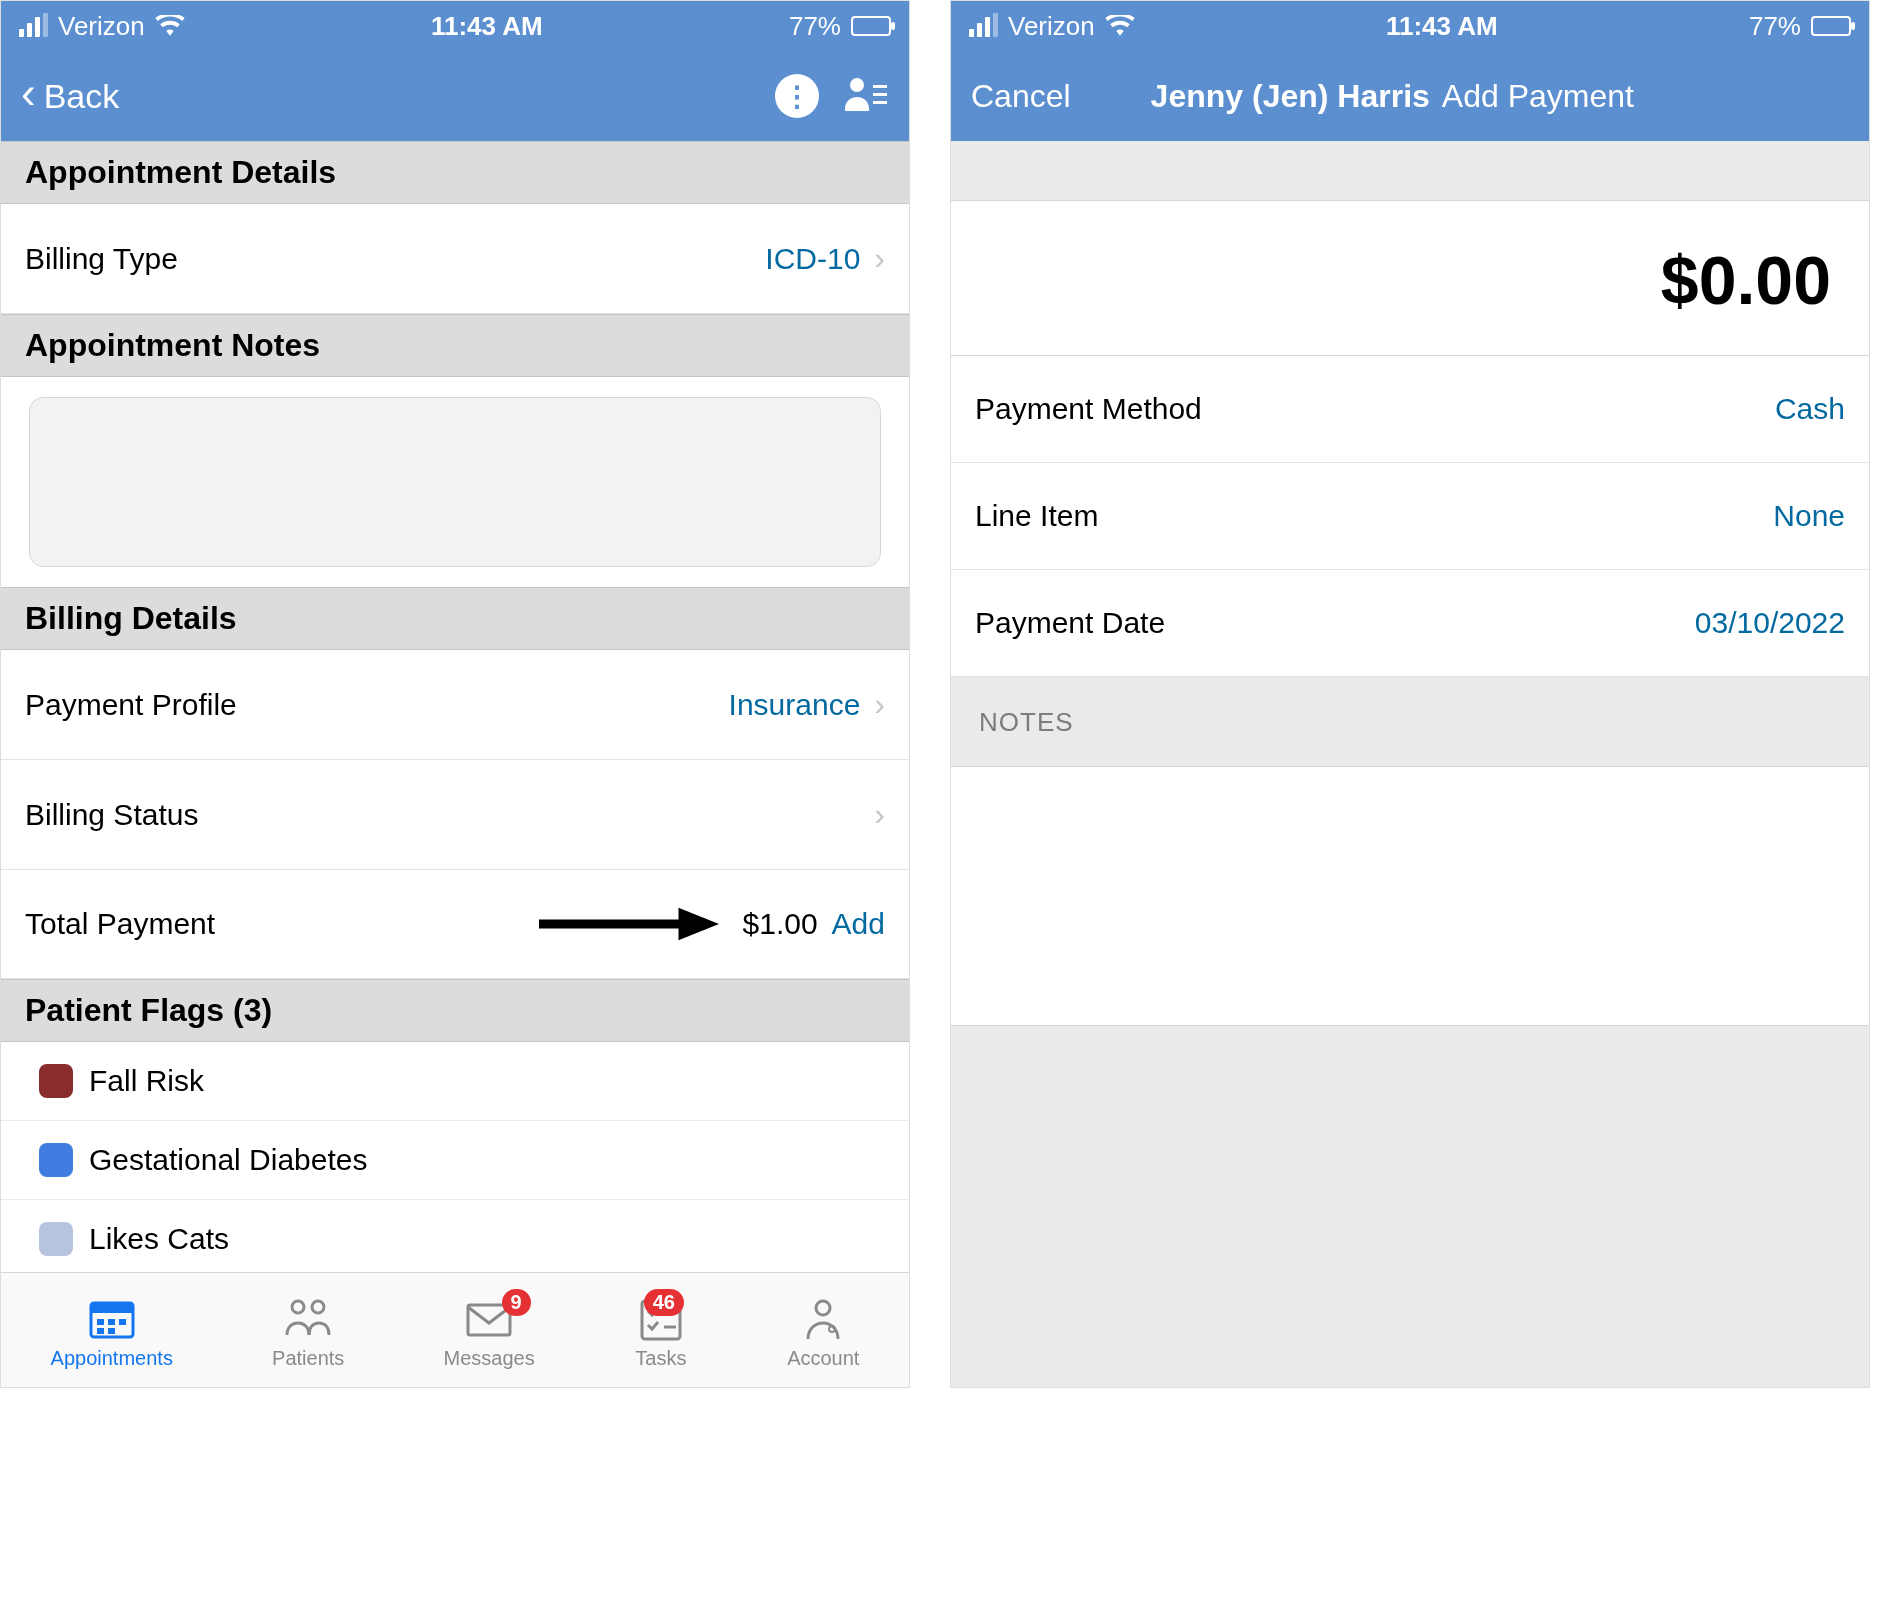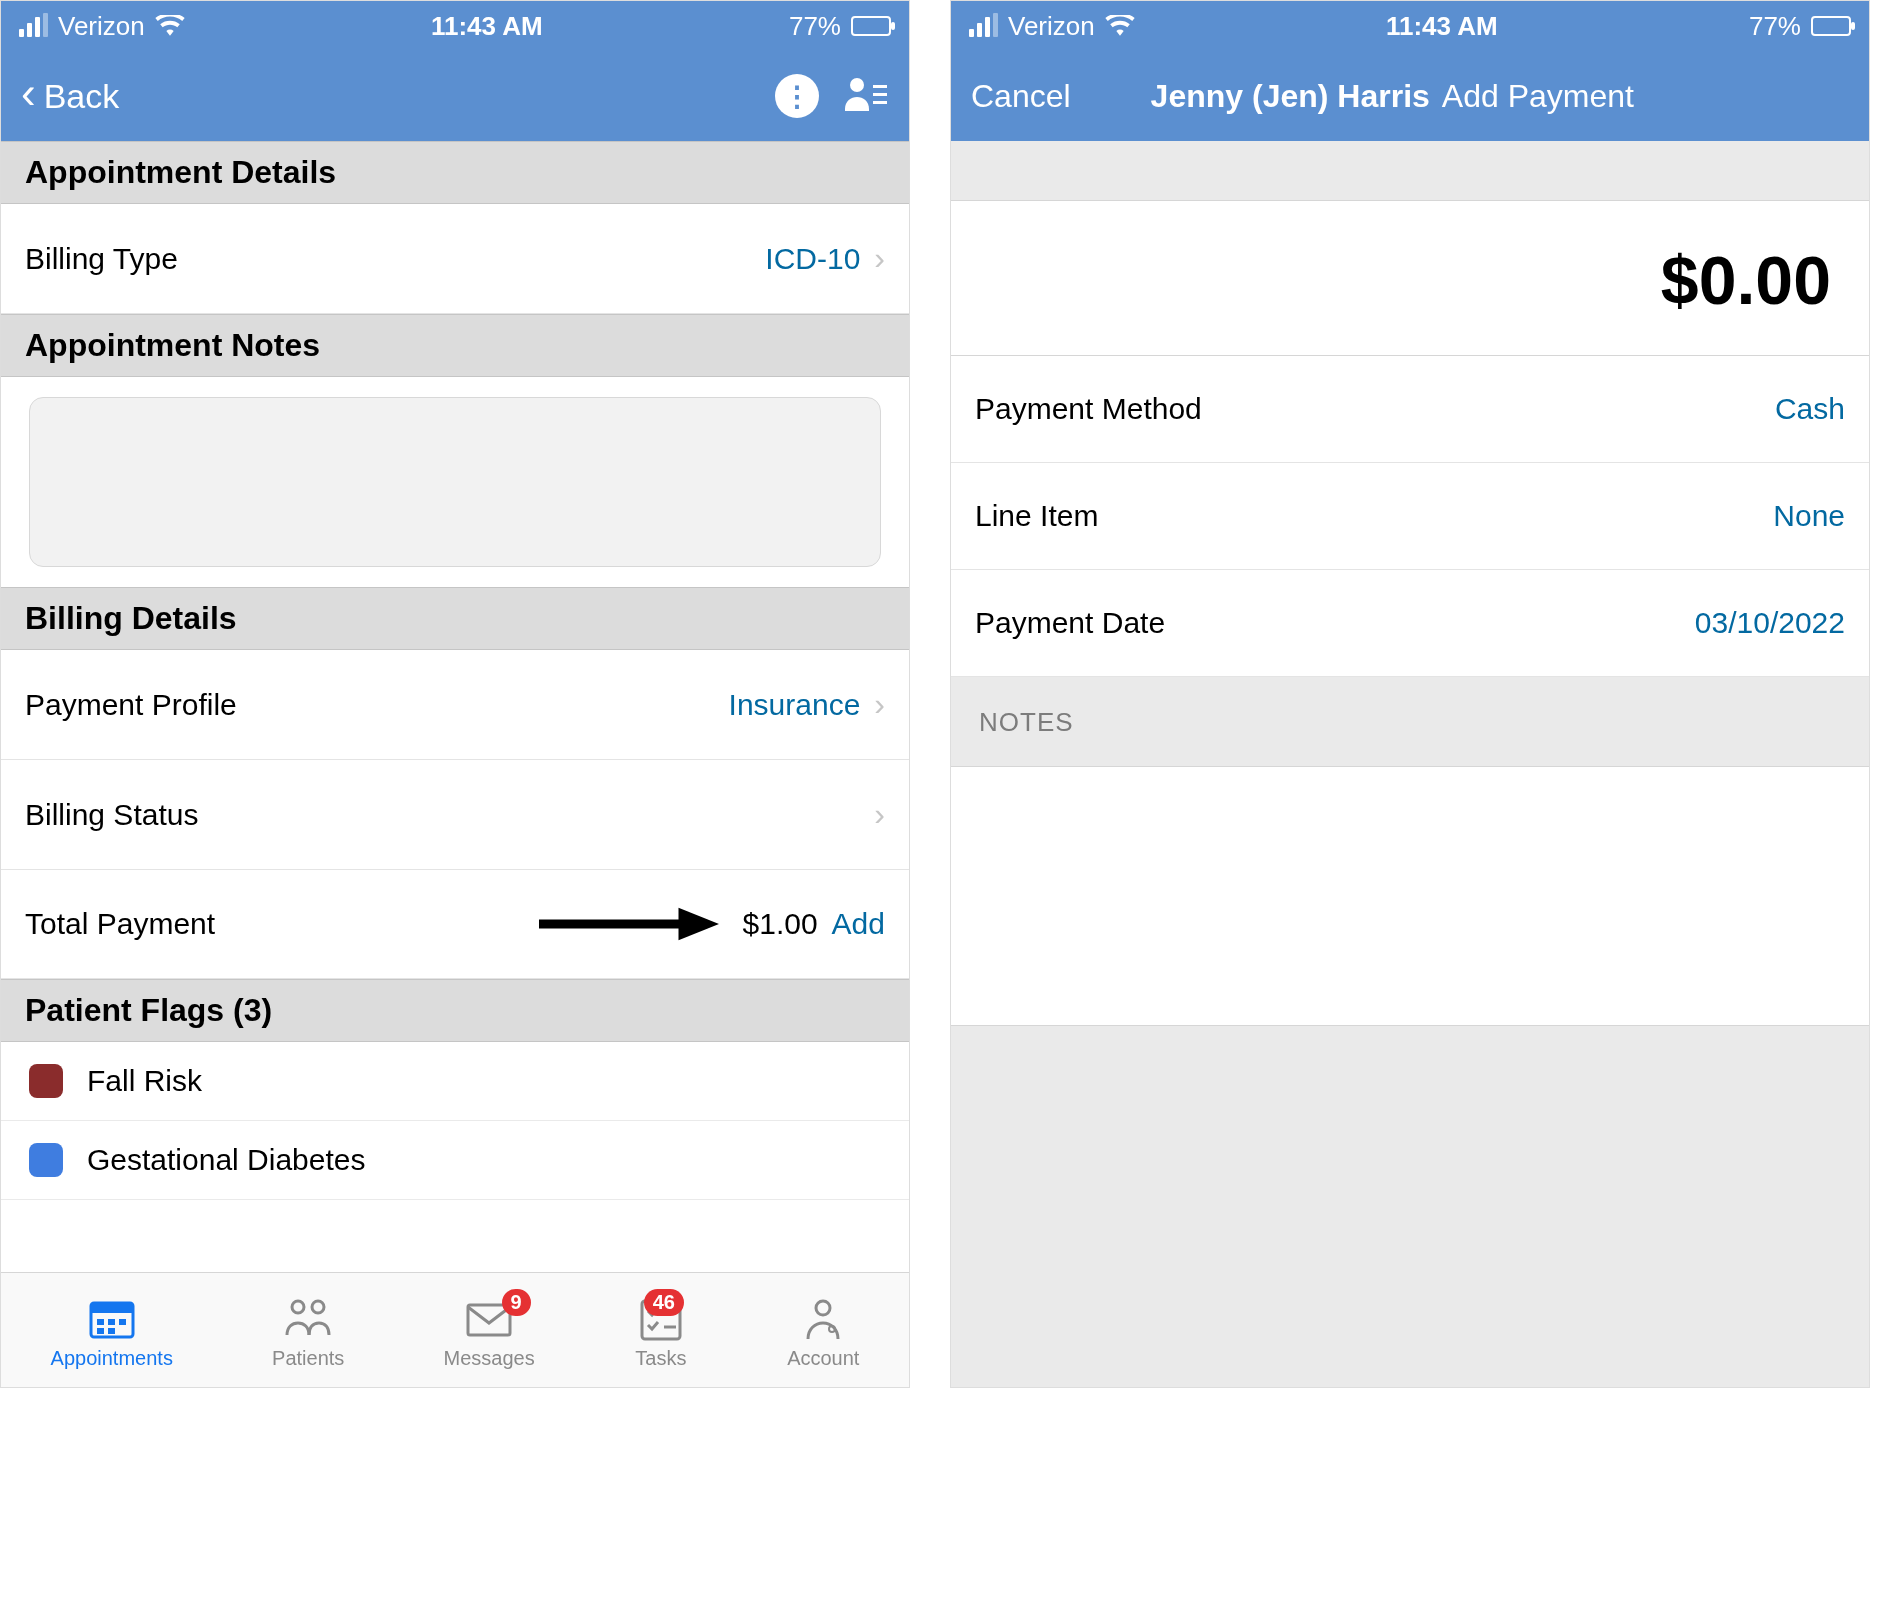--- a/index.html
+++ b/index.html
@@ -92,22 +92,22 @@
   .row .value .grey { color:#999; }
   .row .chev-r { color:#c6c6c6; font-size:32px; }
   .notes-box {
     margin: 20px 28px;
     height:170px;
     border:1px solid #d8d8d8;
     border-radius:14px;
     background:#f2f2f2;
   }
   .flag-row {
-    display:flex; align-items:flex-end; gap:24px;
-    padding: 22px 28px;
+    display:flex; align-items:flex-end; gap:16px;
+    padding: 22px 38px;
     font-size:30px;
     border-bottom:1px solid #eaeaea;
   }
   .flag-swatch {
     width:34px; height:34px; border-radius:8px;
   }
 
   
   .tabbar {
     background:#f9f9f9;
@@ -267,20 +267,24 @@
     <div class="section-header">Patient Flags (3)</div>
 
     <div class="flag-row">
       <span class="flag-swatch" style="background:#8a2c2c"></span>
       <span>Fall Risk</span>
     </div>
     <div class="flag-row">
       <span class="flag-swatch" style="background:#3f7de0"></span>
       <span>Gestational Diabetes</span>
     </div>
+    <div class="flag-row" style="border-bottom:none;">
+      <span class="flag-swatch" style="background:#b6c4df"></span>
+      <span>Likes Cats</span>
+    </div>
   </div>
 
   <div class="tabbar">
     <div class="tab active">
       <span class="ticon">
         <svg viewBox="0 0 50 44">
             <rect x="4" y="6" width="42" height="34" rx="3" fill="none" stroke="#1476ef" stroke-width="3"></rect>
             <rect x="4" y="6" width="42" height="10" fill="#1476ef"></rect>
             <rect x="10" y="22" width="7" height="6" fill="#1476ef"></rect>
             <rect x="21" y="22" width="7" height="6" fill="#1476ef"></rect>

